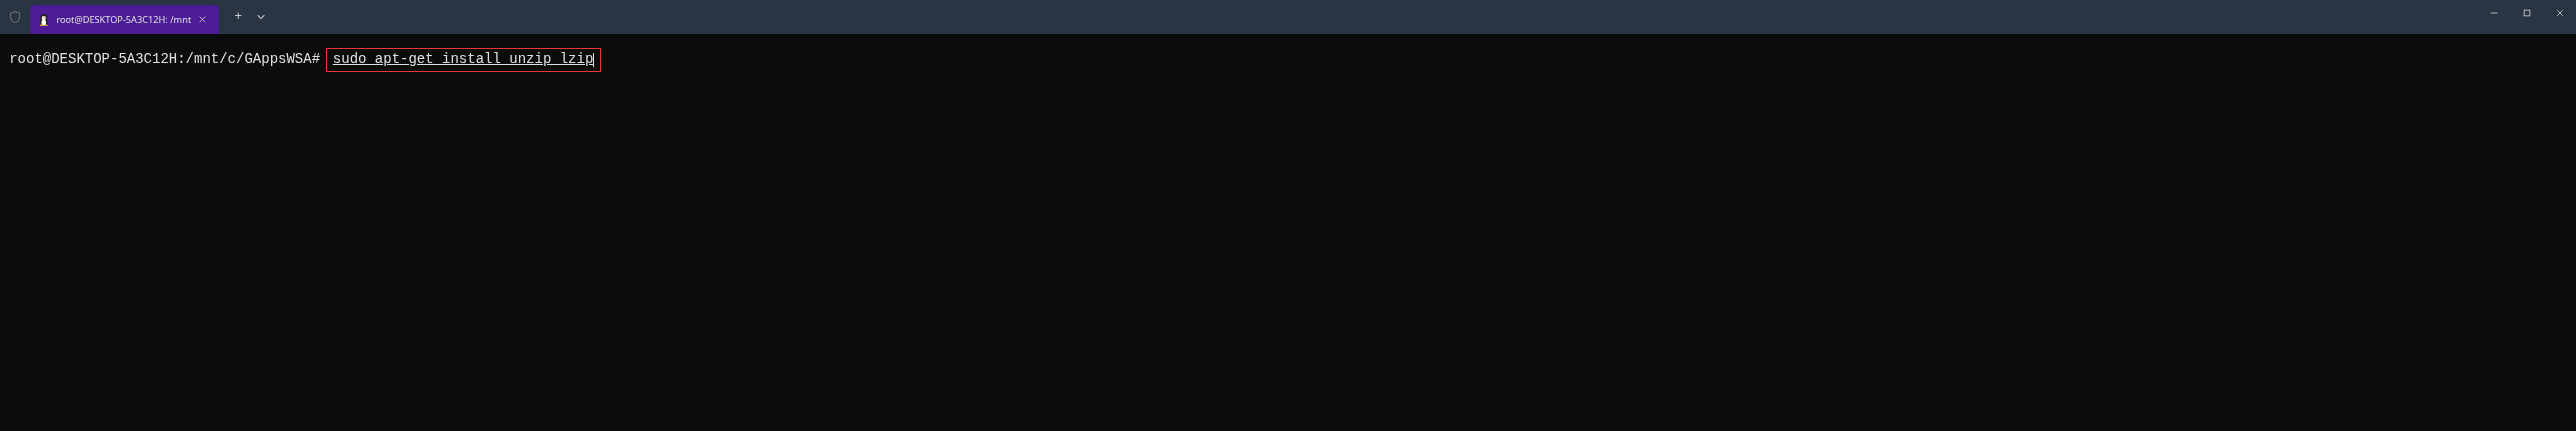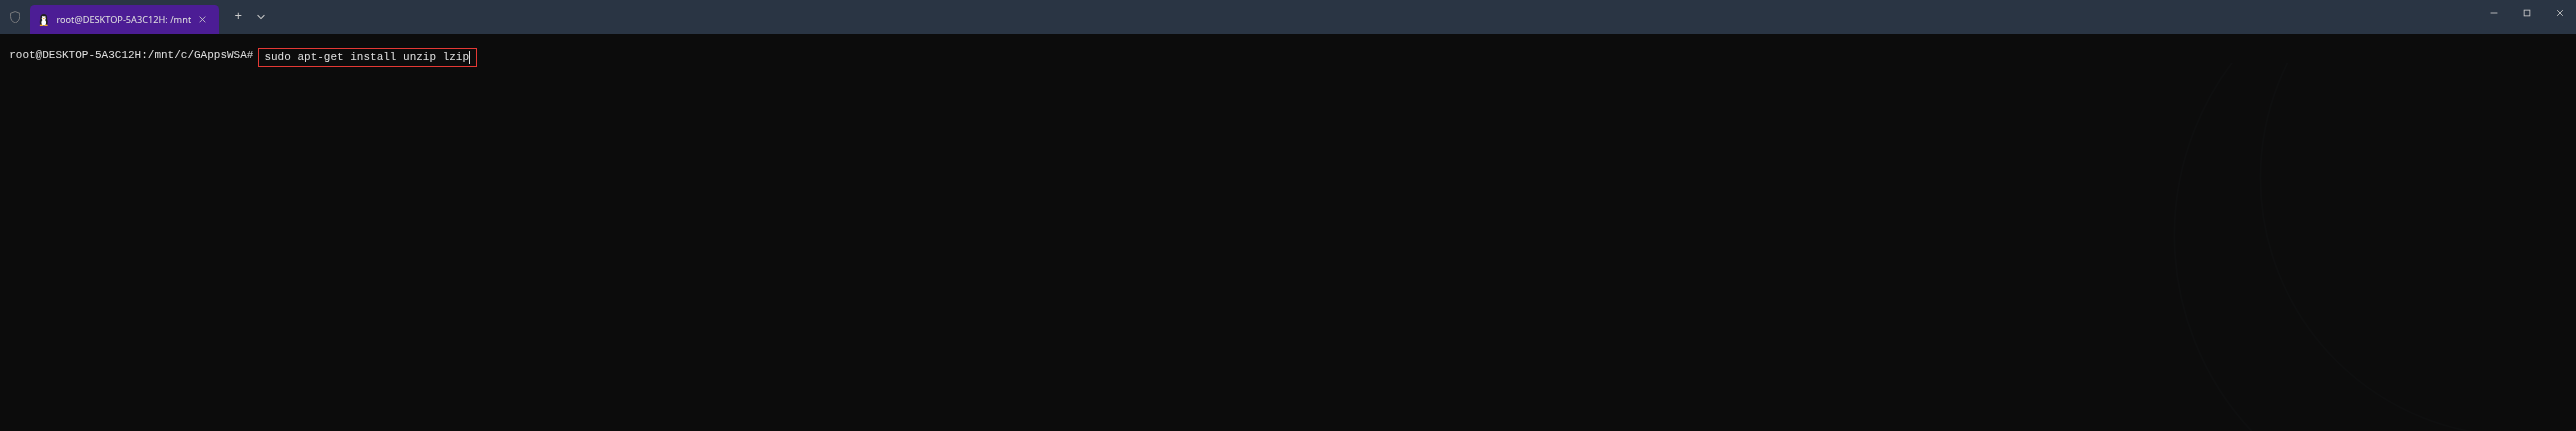--- a/index.html
+++ b/index.html
@@ -127,37 +127,39 @@
 
     .terminal-body {
       padding: 13.8px 9.2px;
       background: #0c0c0c;
       position: relative;
       height: calc(100% - 34px);
     }
 
     .terminal-line {
       display: flex;
-      color: #e0e0e0;
-      font-size: 11px;
+      align-items: center;
+      color: #e0e0e0;
+      font-size: 14px;
       line-height: 1.4;
     }
 
     .prompt {
       color: #e0e0e0;
       white-space: pre;
     }
 
     .command-wrapper {
       position: relative;
       padding: 1.1px 5.7px;
       border: 1.7px solid #e53935;
       display: inline-flex;
       align-items: center;
       margin-left: -2.3px;
+      text-decoration: underline;
     }
 
     .command {
       color: #e0e0e0;
       white-space: pre;
     }
 
     .cursor {
       width: 1.1px;
       height: 13.8px;

